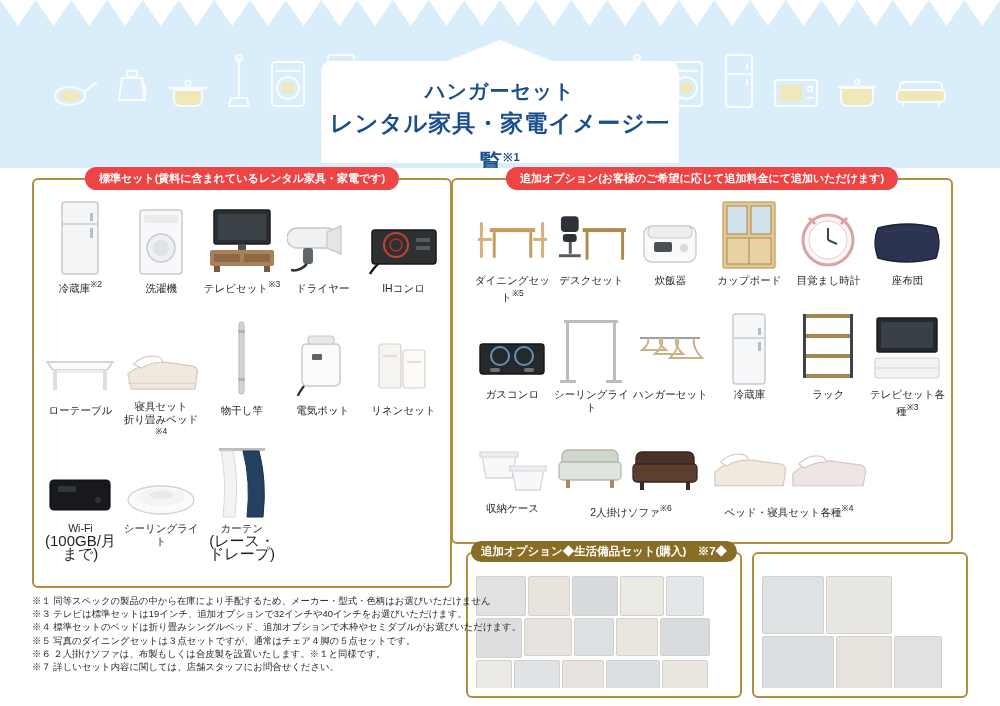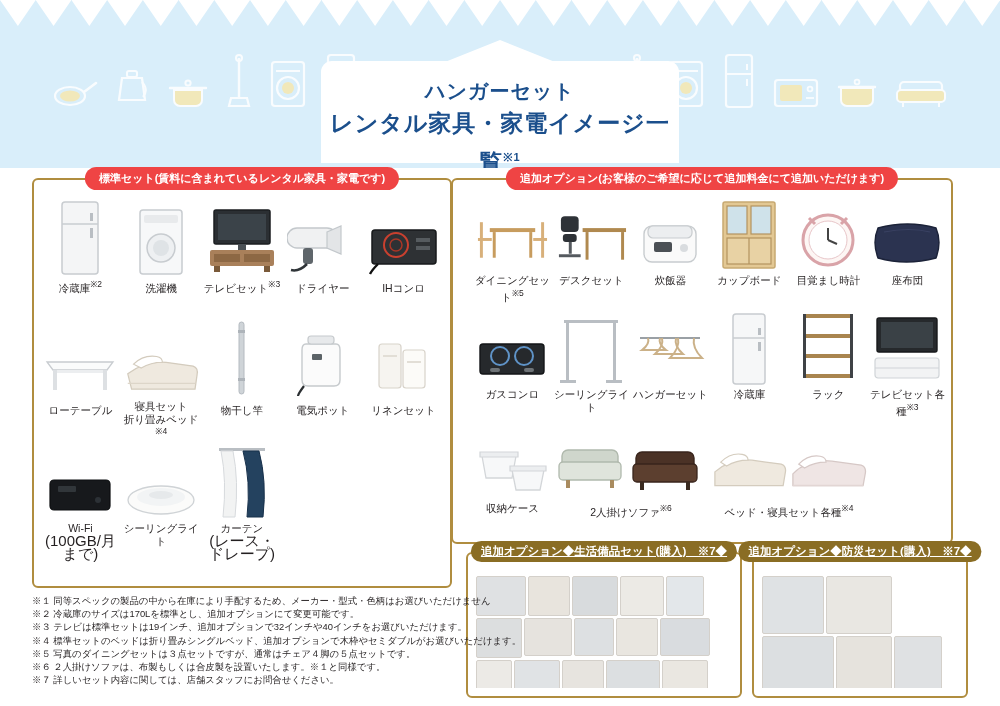--- a/index.html
+++ b/index.html
@@ -123,21 +123,20 @@
     padding: 4px 14px;
     border-radius: 12px;
     white-space: nowrap;
   }
   .panel-title.gold {
     background: #8a6d24;
   }
   .panel-title.small {
     font-size: 11.5px;
     padding: 3px 10px;
-    text-decoration: underline;
   }
 
   #panel-standard { left: 32px; top: 178px; width: 420px; height: 410px; }
   #panel-option   { left: 451px; top: 178px; width: 502px; height: 366px; }
   #panel-living   { left: 466px; top: 552px; width: 276px; height: 146px; }
   #panel-disaster { left: 752px; top: 552px; width: 216px; height: 146px; }
 
   .grid {
     position: absolute;
     left: 0; top: 0;
@@ -759,34 +758,32 @@
       <div class="ph" style="width:34px;height:36px;background:#eceae6"></div>
       <div class="ph" style="width:44px;height:36px;background:#e0e3e5"></div>
       <div class="ph" style="width:40px;height:38px;background:#e7e4df"></div>
       <div class="ph" style="width:52px;height:38px;background:#dcdfe1"></div>
       <div class="ph" style="width:44px;height:38px;background:#eae7e1"></div>
 
     </div>
   </div>
 
   <div class="panel" id="panel-disaster">
-    <div class="panel-title gold small">追加オプション◆防災セット(購入)　※7◆</div>
     <div class="photo-strip">
       <div class="ph" style="width:60px;height:56px;background:#dfe2e4"></div>
       <div class="ph" style="width:64px;height:56px;background:#e9e7e2"></div>
       <div class="ph" style="width:70px;height:56px;background:#dcdfe1"></div>
       <div class="ph" style="width:54px;height:52px;background:#e6e3dd"></div>
       <div class="ph" style="width:46px;height:52px;background:#dfe1e3"></div>
 
     </div>
   </div>
 
   <div class="notes">
     <div>※１ 同等スペックの製品の中から在庫により手配するため、メーカー・型式・色柄はお選びいただけません</div>
-    <div>※２ 冷蔵庫のサイズは170Lを標準とし、追加オプションにて変更可能です。</div>
     <div>※３ テレビは標準セットは19インチ、追加オプションで32インチや40インチをお選びいただけます。</div>
     <div>※４ 標準セットのベッドは折り畳みシングルベッド、追加オプションで木枠やセミダブルがお選びいただけます。</div>
     <div>※５ 写真のダイニングセットは３点セットですが、通常はチェア４脚の５点セットです。</div>
     <div>※６ ２人掛けソファは、布製もしくは合皮製を設置いたします。※１と同様です。</div>
     <div>※７ 詳しいセット内容に関しては、店舗スタッフにお問合せください。</div>
   </div>
 
 </div>
 
 </body></html>

